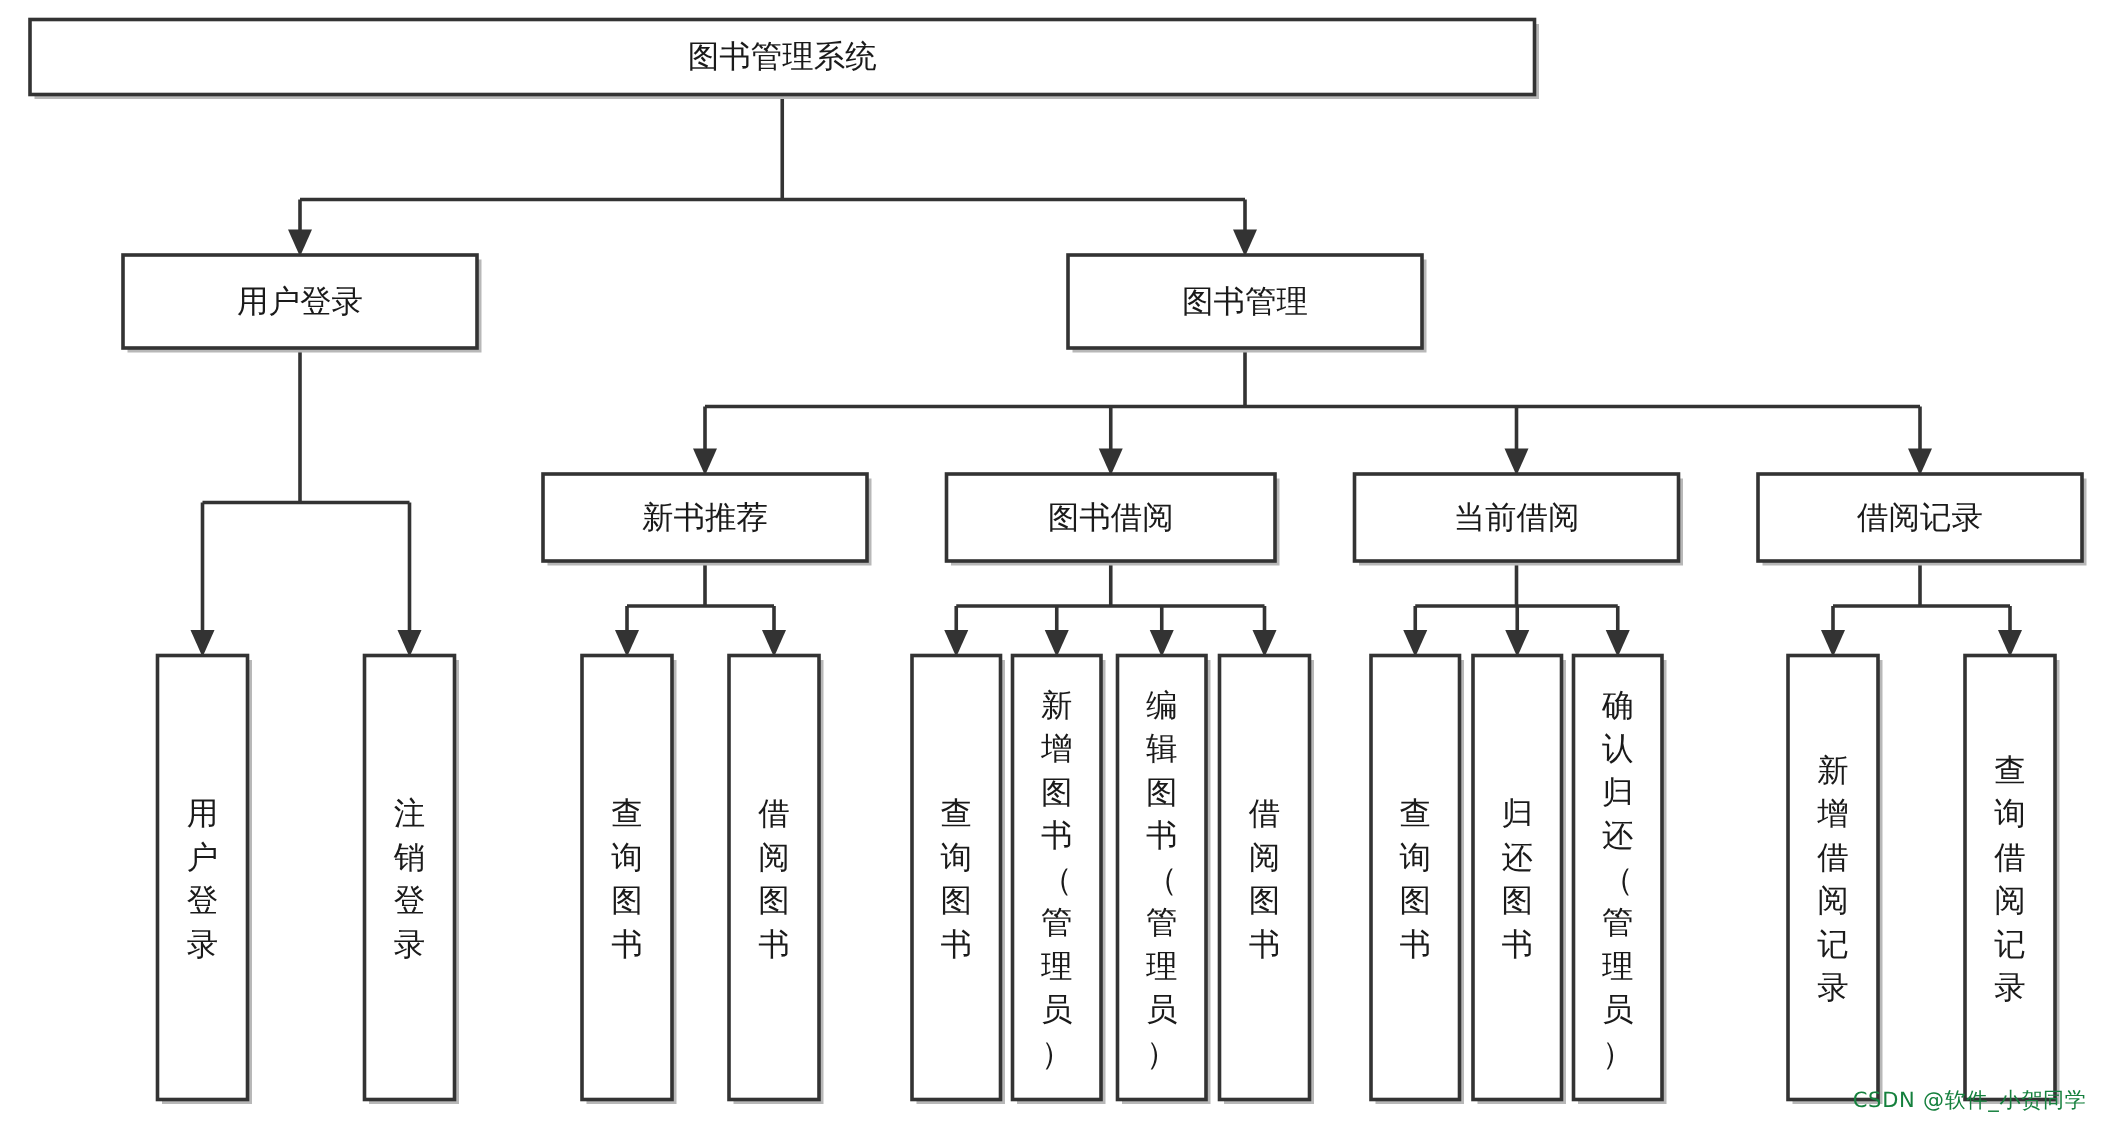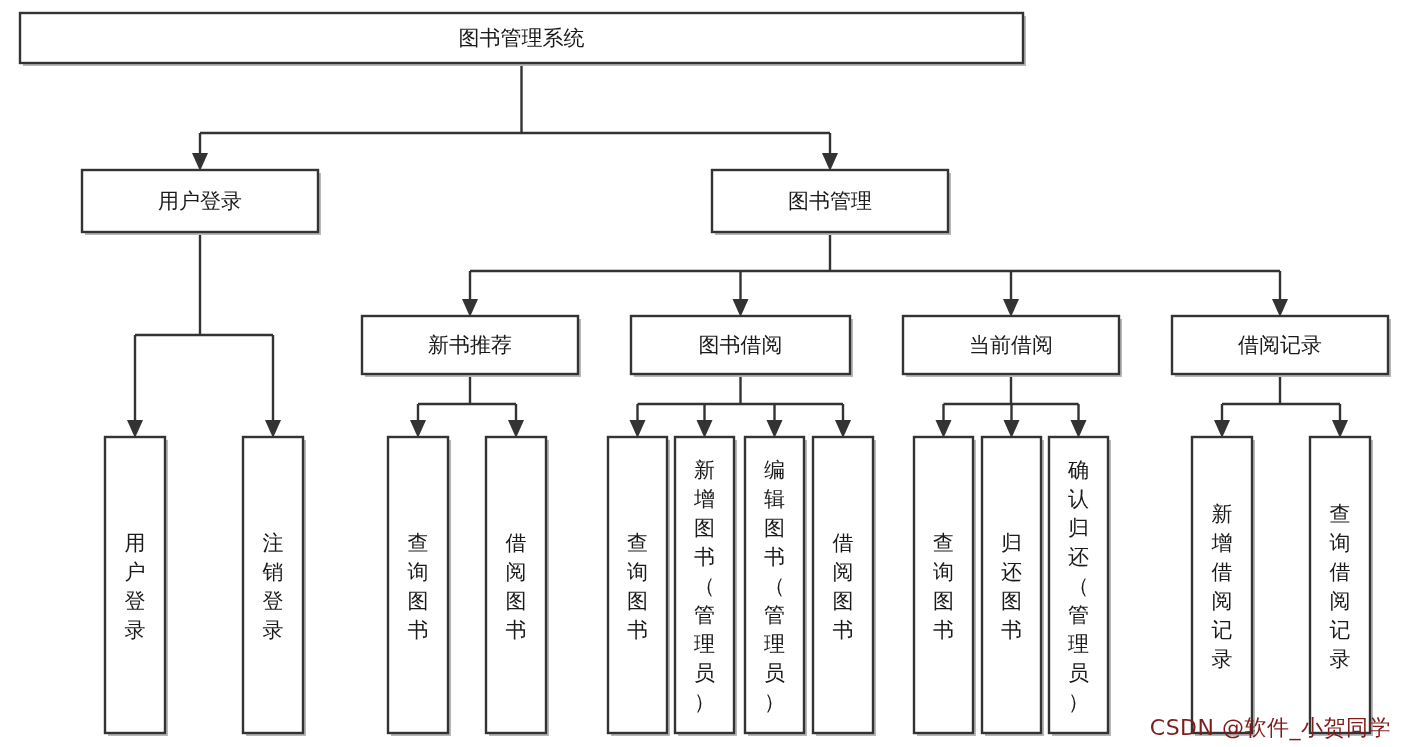--- a/index.html
+++ b/index.html
@@ -61,22 +61,22 @@
     font-size: 21px;
     fill: #1a1a1a;
     text-anchor: middle;
     white-space: pre;
   }
   .watermark-text {
     position: absolute;
     right: 14px;
     bottom: 4px;
     font-family: "DejaVu Sans", "Liberation Sans", sans-serif;
-    font-size: 22px;
-    color: #7f1d1d;
+    font-size: 14px;
+    color: #15803d;
     letter-spacing: 0.5px;
     user-select: none;
     pointer-events: none;
     white-space: nowrap;
   }
 </style>
 </head>
 <body>
 
 <div id="diagram-root">

